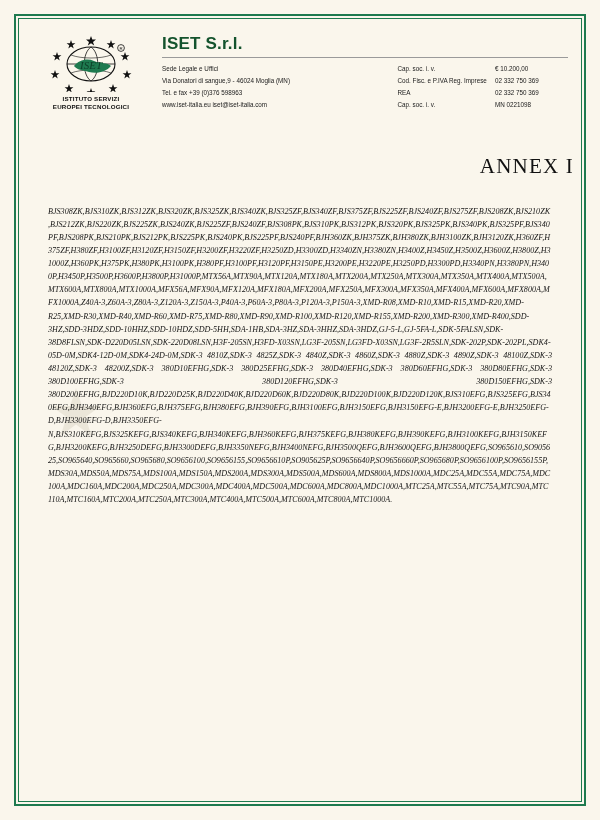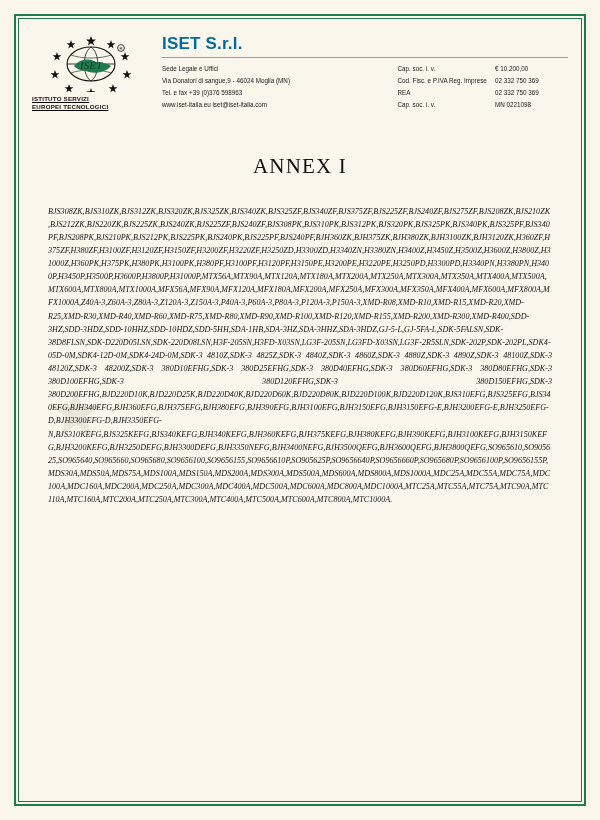--- a/index.html
+++ b/index.html
@@ -49,23 +49,22 @@
 
   
   .header {
     display: flex;
     align-items: flex-start;
     padding: 8px 6px 0 6px;
   }
   .logo-block {
     width: 118px;
     flex: 0 0 118px;
-    text-align: left;
+    text-align: center;
     padding-top: 2px;
-    text-decoration: underline;
   }
   .logo-mark {
     position: relative;
     width: 84px;
     height: 56px;
     margin: 0 auto;
   }
   .logo-sub {
     font-size: 6.2px;
     font-weight: bold;
@@ -74,21 +73,21 @@
     letter-spacing: .2px;
     margin-top: 3px;
   }
   .company-block {
     flex: 1 1 auto;
     padding-left: 12px;
   }
   .company-name {
     font-size: 17px;
     font-weight: bold;
-    color: #0369a1;
+    color: #14532d;
     letter-spacing: .2px;
     margin-bottom: 3px;
   }
   .rule {
     height: 1px;
     background: #9a9a9a;
     margin: 3px 0 5px 0;
   }
   .info-grid {
     display: flex;
@@ -105,21 +104,21 @@
   .info-line {
     font-size: 6.3px;
     color: #1a1a1a;
     line-height: 1.9;
     white-space: nowrap;
     overflow: hidden;
   }
 
   
   .title {
-    text-align: center;
+    text-align: right;
     font-family: "Liberation Serif", serif;
     font-size: 21px;
     letter-spacing: 1.2px;
     color: #111;
     margin-top: 42px;
     margin-bottom: 26px;
   }
 
   
   .codes {

